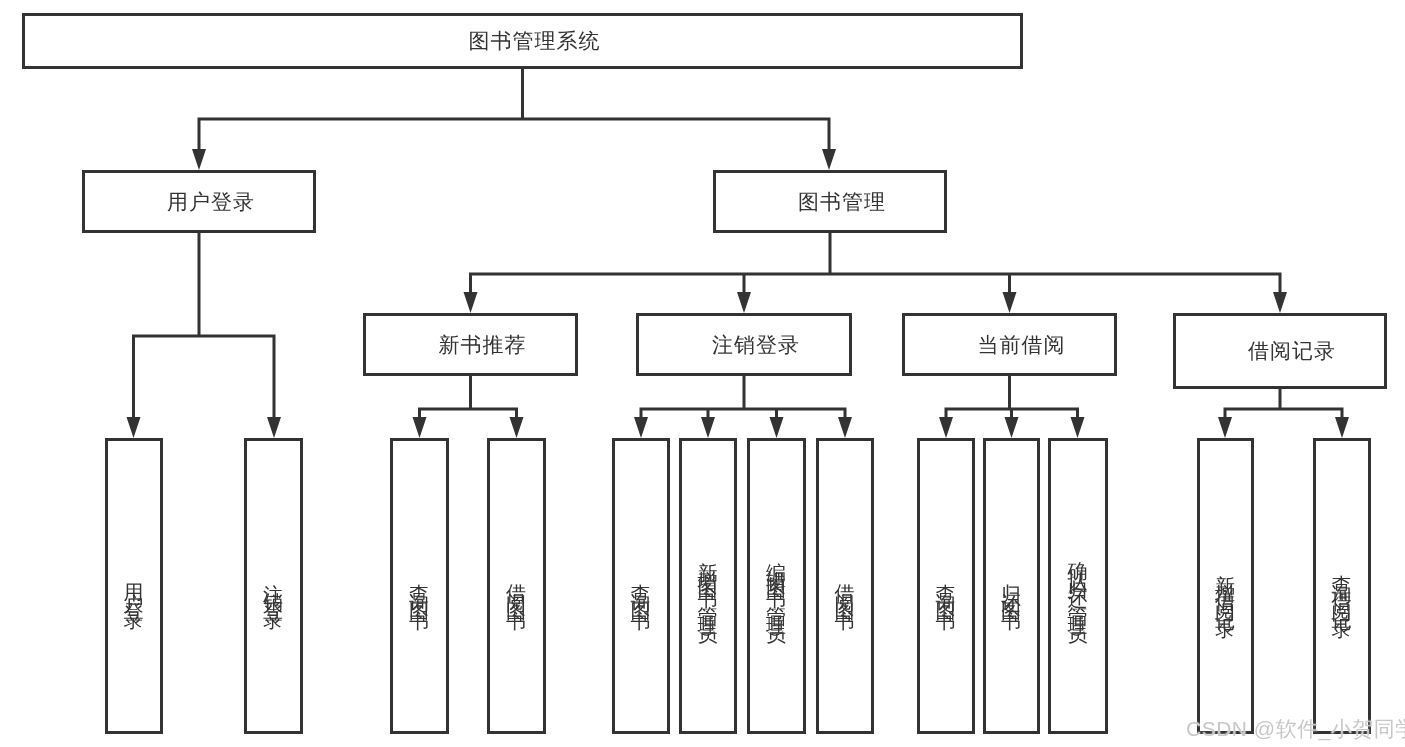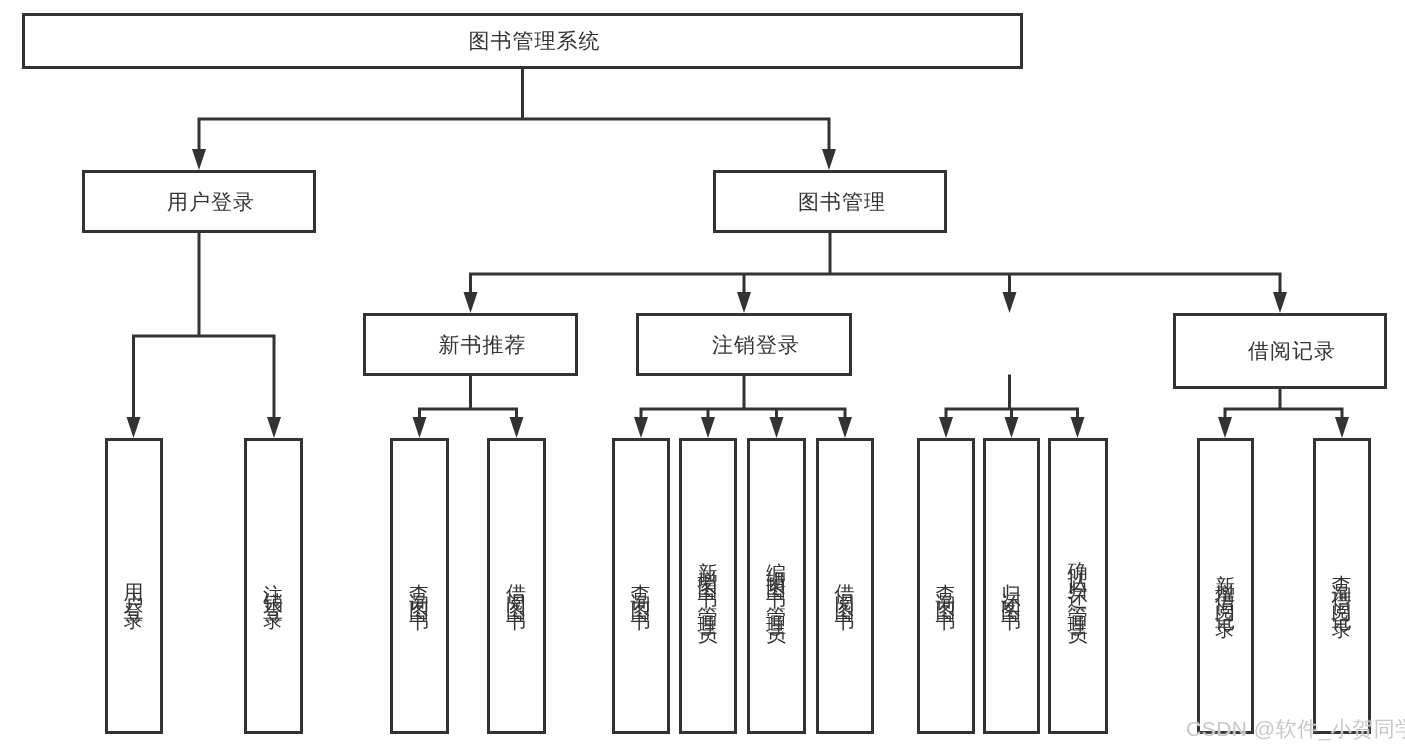--- a/index.html
+++ b/index.html
@@ -133,20 +133,23 @@
   <div class="box hbox" style="left:713px; top:170px; width:234px; height:63px">
     <span>图书管理</span>
   </div>
 
   <div class="box hbox" style="left:363px; top:313px; width:215px; height:63px">
     <span>新书推荐</span>
   </div>
   <div class="box hbox" style="left:636px; top:313px; width:216px; height:63px">
     <span>注销登录</span>
   </div>
+  <div class="box hbox" style="left:902px; top:313px; width:215px; height:63px">
+    <span>当前借阅</span>
+  </div>
   <div class="box hbox" style="left:1173px; top:313px; width:214px; height:76px">
     <span>借阅记录</span>
   </div>
 
   <div class="box vbox" style="left:105px; top:438px; width:58px; height:296px">
     <span>用户登录</span>
   </div>
   <div class="box vbox" style="left:244px; top:438px; width:59px; height:296px">
     <span>注销登录</span>
   </div>

